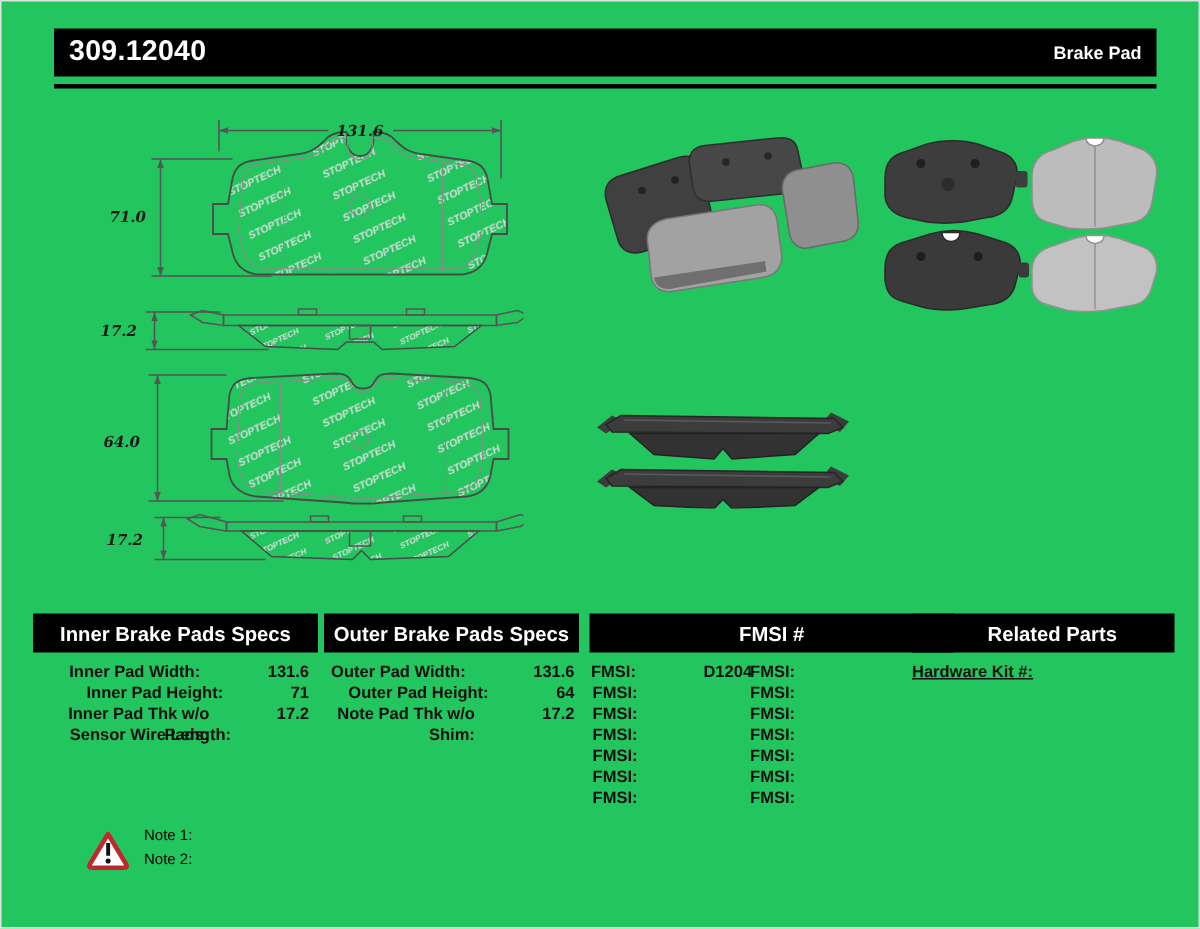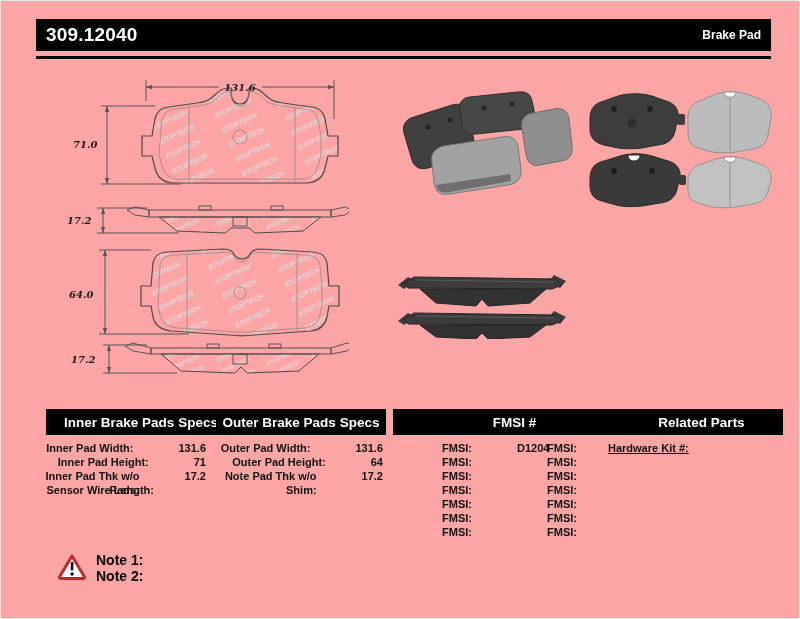--- a/index.html
+++ b/index.html
@@ -1,16 +1,16 @@
 <!DOCTYPE html>
 <html><head>
 <meta charset="utf-8">
 <style>
   html,body{margin:0;padding:0;background:#fff;}
-  .page{position:relative;width:800px;height:619px;background:#fca5a5;border:1px solid #e3e3e3;box-sizing:border-box;
+  .page{position:relative;width:800px;height:619px;background:#22c55e;border:1px solid #e3e3e3;box-sizing:border-box;
         font-family:"Liberation Sans",sans-serif;overflow:hidden;}
 
   
   .title-bar{position:absolute;left:35px;top:18px;width:735px;height:32px;background:#000;color:#fff;
              display:flex;align-items:center;justify-content:space-between;padding:0 10px;box-sizing:border-box;}
   .title-bar .pn{font-size:19px;font-weight:bold;letter-spacing:.2px;}
   .title-bar .pt{font-size:12px;font-weight:bold;}
   .title-rule{position:absolute;left:35px;top:55px;width:735px;height:3px;background:#000;}
 
   
@@ -22,25 +22,25 @@
   svg .outline{stroke:#4a4a4a;stroke-width:1.2;fill:url(#wm1);}
   svg .thin{stroke:#8a8a8a;stroke-width:.8;fill:none;}
 
   
   .th{position:absolute;top:408px;height:26px;background:#000;color:#fff;font-weight:bold;font-size:13.5px;
       display:flex;align-items:center;justify-content:center;}
   .body-text{font-size:11px;font-weight:bold;color:#101010;}
   .spec-row,.fmsi-row,.rel-row{display:flex;height:14px;line-height:14px;gap:40px;}
   .spec-row .lbl{width:118px;text-align:right;}
   .spec-row .val,.fmsi-row .val,.rel-row .val{padding-left:5px;}
-  .fmsi-row .lbl{width:31px;text-align:right;margin-left:48px;}
+  .fmsi-row .lbl{width:31px;text-align:right;}
   .rel-row .lbl{text-align:left;text-decoration:underline;}
 
   
-  .note{position:absolute;left:95px;font-size:14px;font-weight:bold;color:#000;text-align:right;}
+  .note{position:absolute;left:95px;font-size:10px;font-weight:normal;color:#000;text-align:right;}
 </style>
 </head>
 <body>
 
 <div class="page">
 
   <div class="title-bar">
     <span class="pn">309.12040</span>
     <span class="pt">Brake Pad</span>
   </div>
@@ -198,21 +198,21 @@
       <path d="M 26,28 L 152,28 L 136,42 L 94,45 L 88,38 L 82,45 L 42,42 Z" fill="#323232" stroke="#222"></path>
       <line x1="22" y1="19" x2="160" y2="21" stroke="#5a5a5a"></line>
       <path d="M 4,60 L 14,52 L 22,56 L 10,64 Z" fill="#3c3c3c"></path>
       <path d="M 160,50 L 172,56 L 166,63 L 154,57 Z" fill="#3c3c3c"></path>
       <path d="M 10,58 L 20,52 L 162,54 L 168,60 L 158,64 L 14,63 Z" fill="#3c3c3c" stroke="#262626"></path>
       <path d="M 26,64 L 152,64 L 136,76 L 94,78 L 88,72 L 82,78 L 42,76 Z" fill="#323232" stroke="#222"></path>
       <line x1="22" y1="55" x2="160" y2="57" stroke="#5a5a5a"></line>
     </g>
   </svg>
 
-  <div class="th" style="left:45px;width:190px;">Inner Brake Pads Specs</div>
+  <div class="th" style="left:21px;width:190px;">Inner Brake Pads Specs</div>
   <div class="th" style="left:215px;width:170px;text-align:right;">Outer Brake Pads Specs</div>
   <div class="th" style="left:392px;width:243px;">FMSI #</div>
   <div class="th" style="left:607px;width:163px;padding-left:12px;">Related Parts</div>
 
   <div class="abs body-text" style="left:35px;top:440px;width:170px;">
     <div class="spec-row">
         <span class="lbl">Inner Pad Width:</span>
         <span class="val">131.6</span>
       </div>
     <div class="spec-row">

